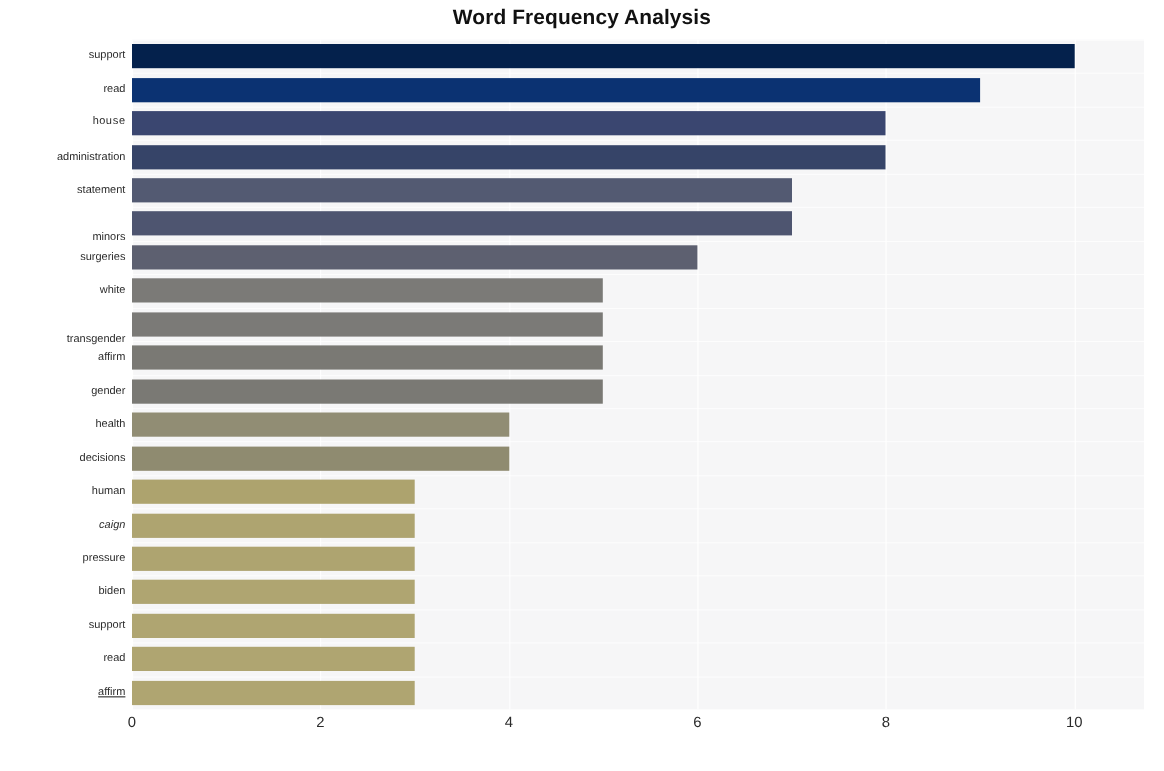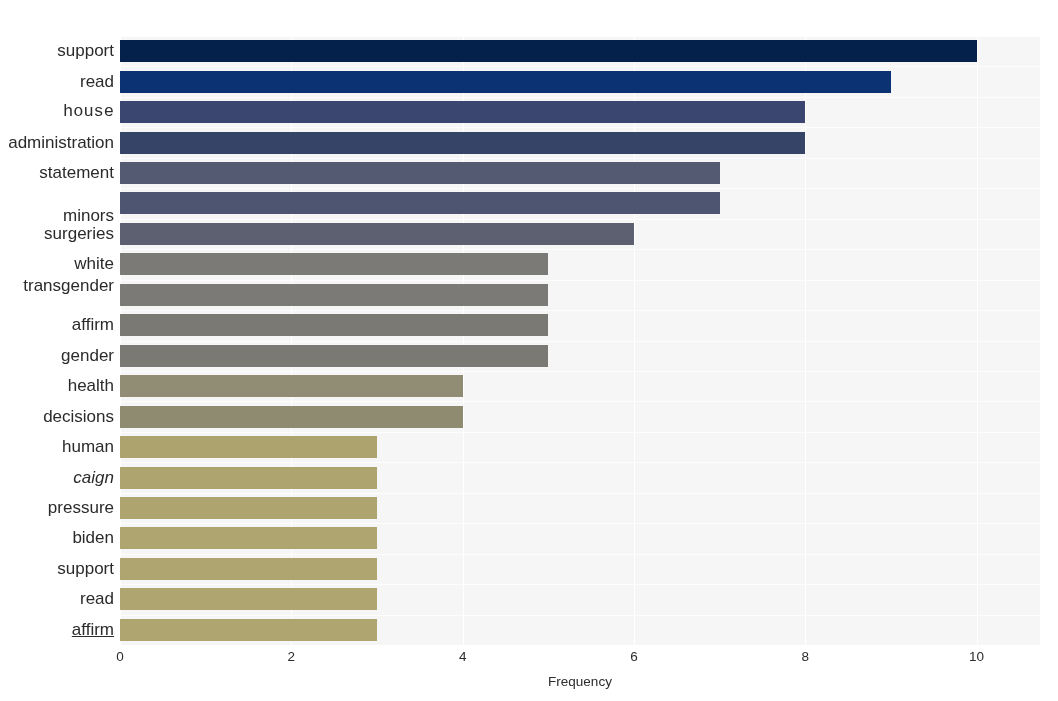--- a/index.html
+++ b/index.html
@@ -64,21 +64,21 @@
     position: absolute;
     height: 22px;
   }
 
   
   .ytick {
     position: absolute;
     right: 0;
     width: 114px;
     text-align: right;
-    font-size: 17px;
+    font-size: 10px;
     color: #2b2b2b;
     line-height: 14px;
     white-space: nowrap;
     margin-left: 17px;
   }
   #y-axis {
     position: absolute;
     left: 0;
     top: 36px;
     width: 114px;
@@ -109,20 +109,21 @@
     text-align: center;
     font-size: 13.5px;
     color: #2b2b2b;
   }
 </style>
 </head>
 <body>
 
 <div id="figure">
 
+  <div id="chart-title">Word Frequency Analysis</div>
 
   <div id="plot-area">
       <div class="vgrid" style="left: 0px;"></div>
       <div class="vgrid" style="left: 171.322px;"></div>
       <div class="vgrid" style="left: 342.644px;"></div>
       <div class="vgrid" style="left: 513.966px;"></div>
       <div class="vgrid" style="left: 685.289px;"></div>
       <div class="vgrid" style="left: 856.611px;"></div>
       <div class="hgrid" style="top: 0px;"></div>
       <div class="hgrid" style="top: 30px;"></div>
@@ -169,21 +170,21 @@
 
   <div id="y-axis">
       <div class="ytick" style="top: 8.225px;">support</div>
       <div class="ytick" style="top: 38.675px;">read</div>
       <div class="ytick" style="top: 69.125px; font-family: Liberation Mono, monospace;">house</div>
       <div class="ytick" style="top: 99.575px;">administration</div>
       <div class="ytick" style="top: 130.025px;">statement</div>
       <div class="ytick" style="top: 173px;">minors</div>
       <div class="ytick" style="top: 190.925px;">surgeries</div>
       <div class="ytick" style="top: 221.375px;">white</div>
-      <div class="ytick" style="top: 243px;">transgender</div>
+      <div class="ytick" style="top: 266px;">transgender</div>
       <div class="ytick" style="top: 282.275px;">affirm</div>
       <div class="ytick" style="top: 312.725px;">gender</div>
       <div class="ytick" style="top: 343.175px;">health</div>
       <div class="ytick" style="top: 373.625px;">decisions</div>
       <div class="ytick" style="top: 404.075px;">human</div>
       <div class="ytick" style="top: 435px; font-style: italic;">caign</div>
       <div class="ytick" style="top: 464.975px;">pressure</div>
       <div class="ytick" style="top: 495.425px;">biden</div>
       <div class="ytick" style="top: 525.875px;">support</div>
       <div class="ytick" style="top: 556.325px;">read</div>
@@ -192,15 +193,14 @@
 
   <div id="x-axis">
       <div class="xtick" style="left: 0px;">0</div>
       <div class="xtick" style="left: 171.322px;">2</div>
       <div class="xtick" style="left: 342.644px;">4</div>
       <div class="xtick" style="left: 513.966px;">6</div>
       <div class="xtick" style="left: 685.289px;">8</div>
       <div class="xtick" style="left: 856.611px;">10</div>
     </div>
 
-  <div id="x-axis-label">Frequency</div>
 
 </div>
 
 </body></html>

